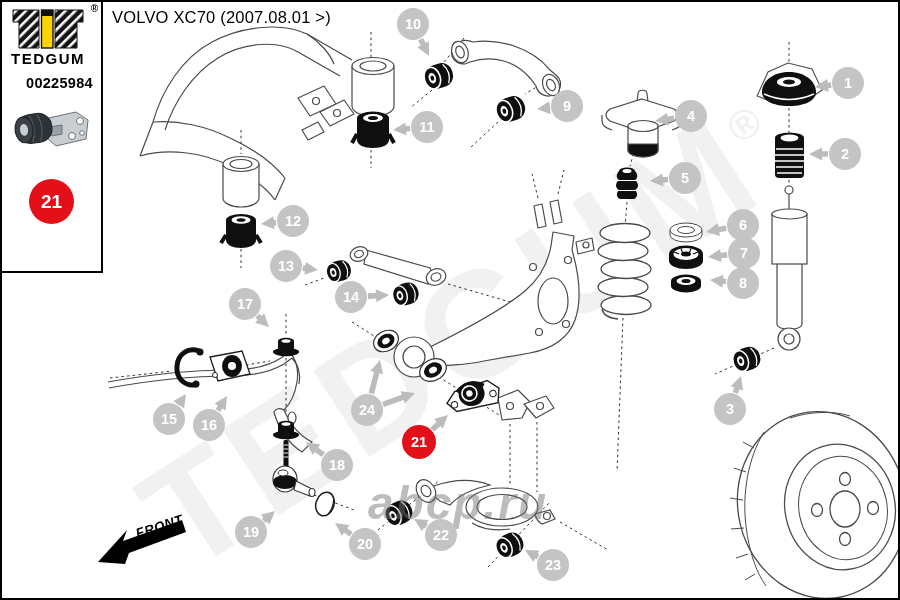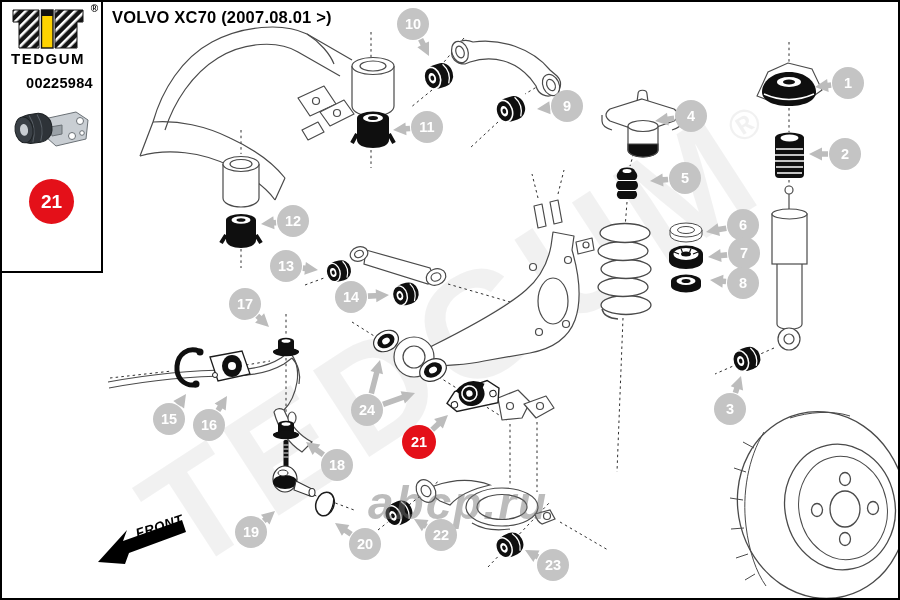--- a/index.html
+++ b/index.html
@@ -33,21 +33,21 @@
   .logo-wrap{margin-top:5px;}
   .part-number{font-weight:bold;font-size:14.5px;letter-spacing:.3px;margin-top:2px;margin-left:16px;}
   .photo-wrap{margin-top:8px;}
   .badge{
     width:45px;height:45px;border-radius:50%;margin:14px auto 0 auto;
     color:#fff;font-weight:bold;font-size:19px;line-height:45px;text-align:center;
     background:#e41019;
   }
   
   .title{
-    position:absolute;left:110px;top:6px;font-weight:bold;font-size:16.5px;
+    position:absolute;left:110px;top:6px;font-weight:normal;font-size:16.5px;
     letter-spacing:.2px;z-index:6;color:#000;
   }
   .copyright{
     position:absolute;right:10px;bottom:5px;font-weight:bold;font-size:14px;z-index:6;color:#000;
   }
   .front-label{
     position:absolute;left:133px;top:517px;font-weight:bold;font-style:italic;
     font-size:13.5px;transform:rotate(-18deg);z-index:6;color:#000;letter-spacing:.5px;
   }
 </style>

